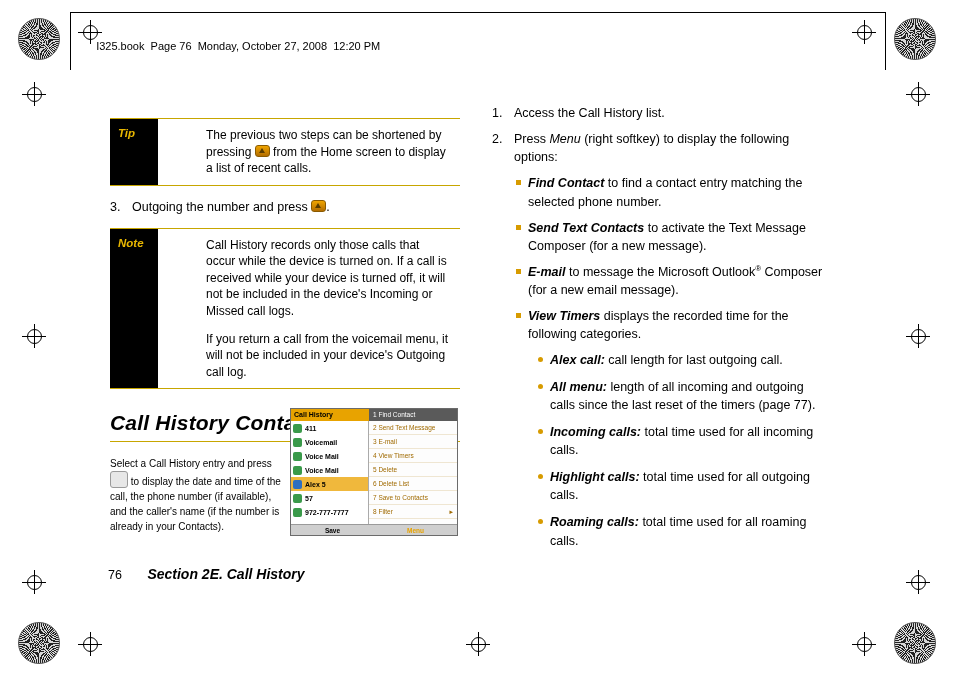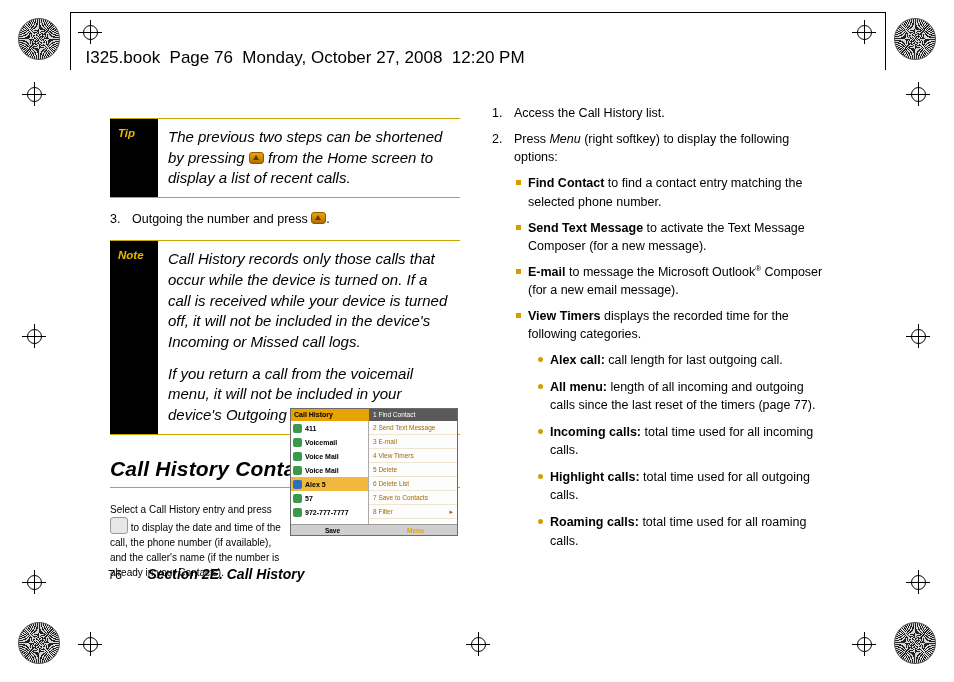--- a/index.html
+++ b/index.html
@@ -49,24 +49,24 @@
 
   
   .frame-line {
     position: absolute;
     background: #000;
   }
 
   
   .header-band {
     position: absolute;
-    left: 76px;
+    left: 90px;
     top: 28px;
     font-family: "Liberation Sans", sans-serif;
-    font-size: 17px;
+    font-size: 11px;
     color: #000;
     white-space: pre;
   }
 
   
   .col-left {
     position: absolute;
     left: 110px;
     top: 118px;
     width: 350px;
@@ -93,24 +93,24 @@
     color: #e8b700;
     font-style: italic;
     font-weight: bold;
     font-size: 11.5px;
     padding: 8px 0 8px 8px;
     box-sizing: border-box;
   }
   .callout .body-cell {
     flex: 1;
     padding: 8px 8px 8px 10px;
-    font-style: italic;
-    font-size: 15px;
+    font-size: 12px;
     line-height: 1.38;
     box-sizing: border-box;
+    margin-left: 38px;
   }
   .callout .body-cell p {
     margin: 0;
   }
   .callout .body-cell p + p {
     margin-top: 11px;
   }
 
   
   .keyicon {
@@ -337,21 +337,21 @@
   .dot-list > li::before {
     content: "";
     position: absolute;
     left: 2px;
     top: 6px;
     width: 5px;
     height: 5px;
     border-radius: 50%;
     background: #d79b00;
   }
-  .bi { font-weight: bold; }
+  .bi { font-weight: bold; font-style: italic; }
   .it { font-style: italic; }
   sup { font-size: 8px; vertical-align: super; }
 
   
   .footer {
     position: absolute;
     left: 108px;
     top: 566px;
     font-size: 12.5px;
   }
@@ -516,21 +516,21 @@
       <span class="txt">Access the Call History list.</span>
     </li>
     <li>
       <span class="num">2.</span>
       <span class="txt"><span>Press </span><span class="it">Menu</span><span> (right softkey) to display the following options:</span></span>
     </li>
   </ul>
 
   <ul class="sq-list" style="margin-left:22px;">
     <li><span class="bi">Find Contact</span><span> to find a contact entry matching the selected phone number.</span></li>
-    <li><span class="bi">Send Text Message</span><span> to activate the Text Message Composer (for a new message).</span></li>
+    <li><span class="bi">Send Text Contacts</span><span> to activate the Text Message Composer (for a new message).</span></li>
     <li><span class="bi">E-mail</span><span> to message the Microsoft Outlook</span><sup>®</sup><span> Composer (for a new email message).</span></li>
     <li>
       <span class="bi">View Timers</span><span> displays the recorded time for the following categories.</span>
       <ul class="dot-list" style="margin-left:8px;">
         <li><span class="bi">Alex call:</span><span> call length for last outgoing call.</span></li>
         <li><span class="bi">All menu:</span><span> length of all incoming and outgoing calls since the last reset of the timers (page 77).</span></li>
         <li><span class="bi">Incoming calls:</span><span> total time used for all incoming calls.</span></li>
         <li><span class="bi">Highlight calls:</span><span> total time used for all outgoing calls.</span></li>
         <li><span class="bi">Roaming calls:</span><span> total time used for all roaming calls.</span></li>
       </ul>

